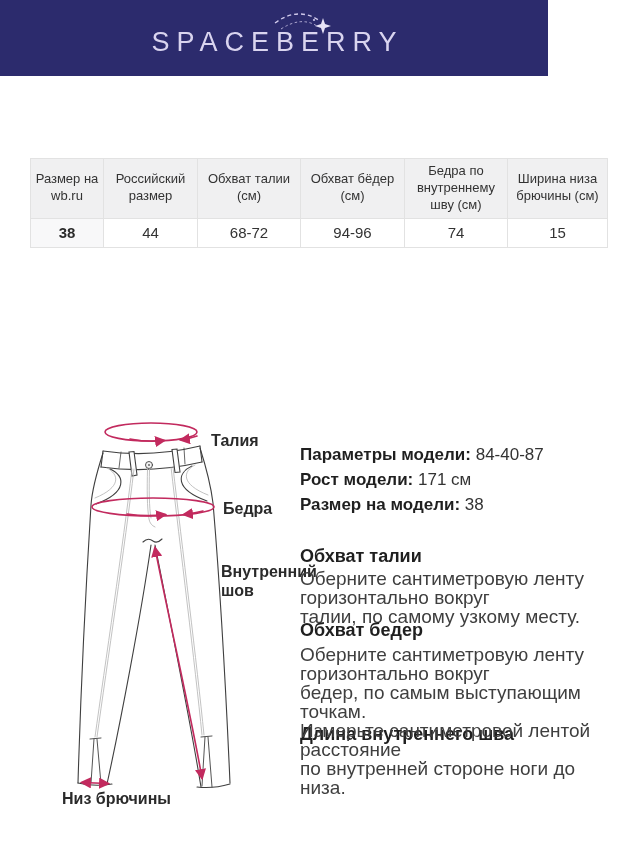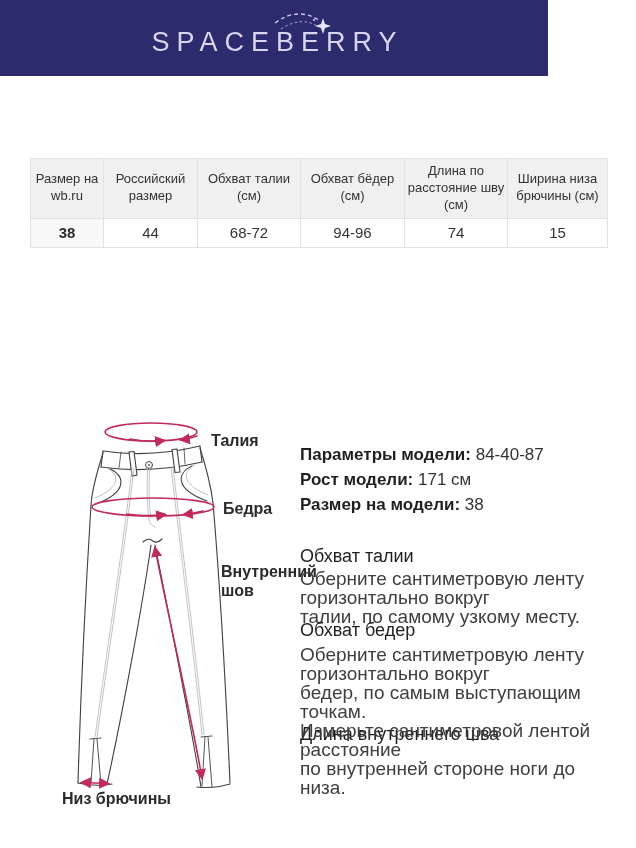--- a/index.html
+++ b/index.html
@@ -94,21 +94,21 @@
     color: #333;
     white-space: nowrap;
   }
   .model-line .lab { font-weight: 700; color: #1f1f1f; }
   .mi-0 { top: 445px; }
   .mi-1 { top: 470px; }
   .mi-2 { top: 495px; }
   .guide-title {
     position: absolute;
     font-size: 18px;
-    font-weight: 400;
+    font-weight: 700;
     color: #1f1f1f;
   }
   .guide-text {
     position: absolute;
     font-size: 19px;
     color: #3f3f3f;
     line-height: 19px;
     white-space: pre-line;
   }
   .gt-0 { top: 546px; } .gp-0 { top: 569px; }
@@ -138,21 +138,21 @@
       <col style="width:104px">
         <col style="width:103px">
         <col style="width:100px">
     </colgroup>
     <thead>
       <tr>
         <th>Размер на wb.ru</th>
         <th>Российский размер</th>
         <th>Обхват талии (см)</th>
         <th>Обхват бёдер (см)</th>
-        <th>Длина по расстояние шву (см)</th>
+        <th>Бедра по внутреннему шву (см)</th>
         <th>Ширина низа брючины (см)</th>
       </tr>
     </thead>
     <tbody>
       <tr>
         <td class="first-col">38</td>
         <td>44</td>
         <td>68-72</td>
         <td>94-96</td>
         <td>74</td>

